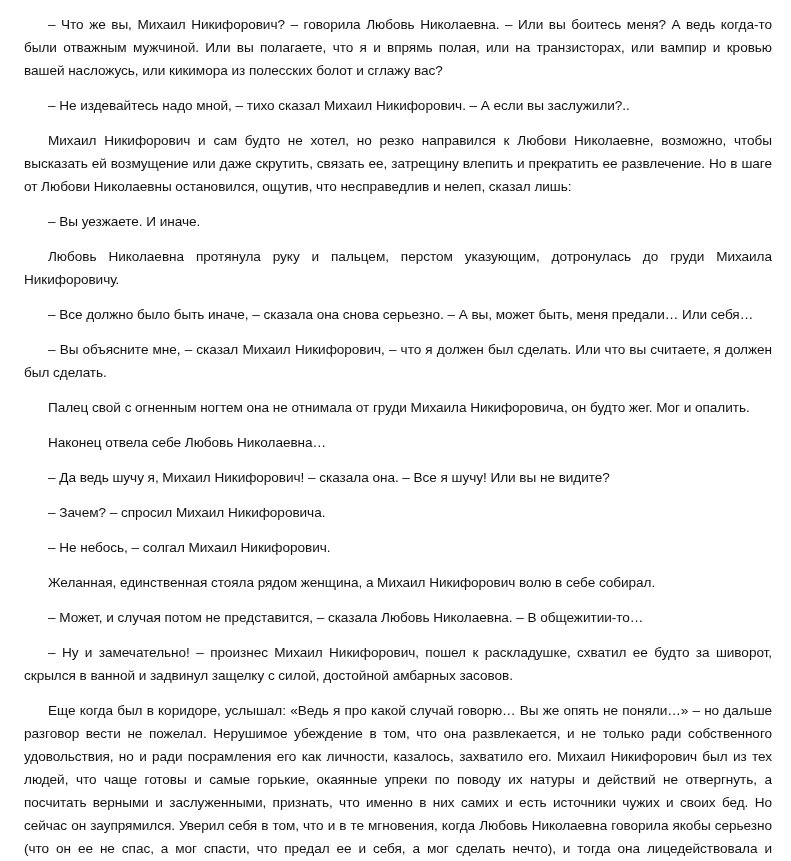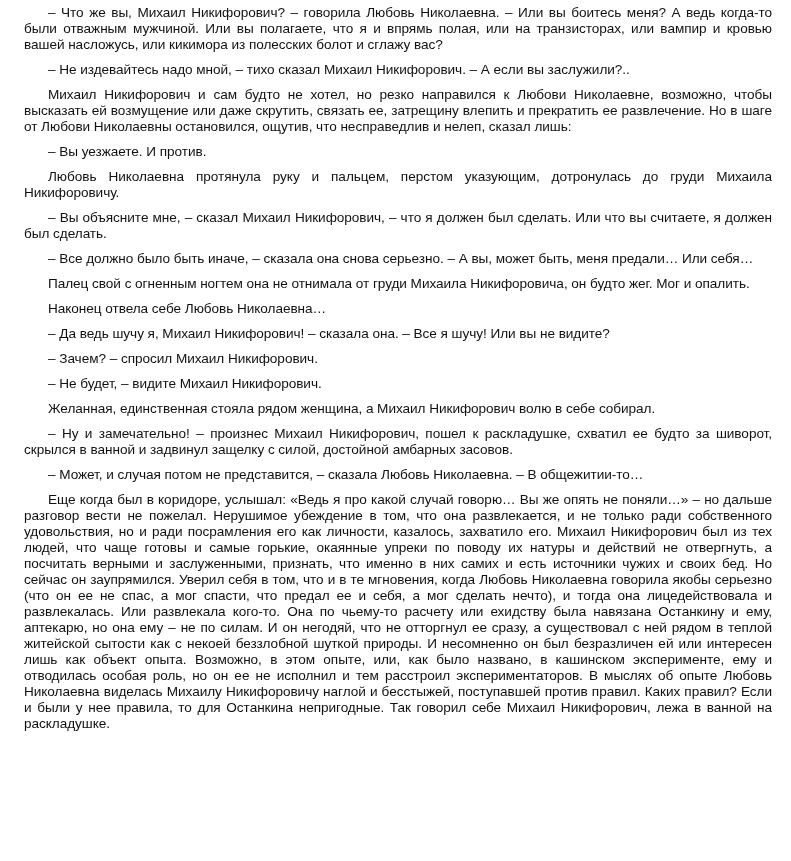--- a/index.html
+++ b/index.html
@@ -9,41 +9,41 @@
     overflow: hidden;
     font-family: "Liberation Sans", sans-serif;
     color: #111111;
   }
   .page {
     padding: 1px 19px 0 24px;
     box-sizing: border-box;
     width: 791px;
   }
   .para {
-    margin: 4px 0 9px 0;
+    margin: 12px 0 9px 0;
     font-size: 13.6px;
-    line-height: 16px;
+    line-height: 23px;
     text-align: justify;
     text-indent: 24px;
     letter-spacing: -0.05px;
   }
 </style>
 </head>
 <body>
 
 <div class="page">
   <p class="para">– Что же вы, Михаил Никифорович? – говорила Любовь Николаевна. – Или вы боитесь меня? А ведь когда-то были отважным мужчиной. Или вы полагаете, что я и впрямь полая, или на транзисторах, или вампир и кровью вашей насложусь, или кикимора из полесских болот и сглажу вас?</p>
   <p class="para">– Не издевайтесь надо мной, – тихо сказал Михаил Никифорович. – А если вы заслужили?..</p>
   <p class="para">Михаил Никифорович и сам будто не хотел, но резко направился к Любови Николаевне, возможно, чтобы высказать ей возмущение или даже скрутить, связать ее, затрещину влепить и прекратить ее развлечение. Но в шаге от Любови Николаевны остановился, ощутив, что несправедлив и нелеп, сказал лишь:</p>
-  <p class="para">– Вы уезжаете. И против.</p>
+  <p class="para">– Вы уезжаете. И иначе.</p>
   <p class="para">Любовь Николаевна протянула руку и пальцем, перстом указующим, дотронулась до груди Михаила Никифоровичу.</p>
+  <p class="para">– Все должно было быть иначе, – сказала она снова серьезно. – А вы, может быть, меня предали… Или себя…</p>
   <p class="para">– Вы объясните мне, – сказал Михаил Никифорович, – что я должен был сделать. Или что вы считаете, я должен был сделать.</p>
-  <p class="para">– Все должно было быть иначе, – сказала она снова серьезно. – А вы, может быть, меня предали… Или себя…</p>
   <p class="para">Палец свой с огненным ногтем она не отнимала от груди Михаила Никифоровича, он будто жег. Мог и опалить.</p>
   <p class="para">Наконец отвела себе Любовь Николаевна…</p>
   <p class="para">– Да ведь шучу я, Михаил Никифорович! – сказала она. – Все я шучу! Или вы не видите?</p>
-  <p class="para">– Зачем? – спросил Михаил Никифорович.</p>
-  <p class="para">– Не будет, – видите Михаил Никифорович.</p>
+  <p class="para">– Зачем? – спросил Михаил Никифоровича.</p>
+  <p class="para">– Не небось, – солгал Михаил Никифорович.</p>
   <p class="para">Желанная, единственная стояла рядом женщина, а Михаил Никифорович волю в себе собирал.</p>
+  <p class="para">– Может, и случая потом не представится, – сказала Любовь Николаевна. – В общежитии-то…</p>
   <p class="para">– Ну и замечательно! – произнес Михаил Никифорович, пошел к раскладушке, схватил ее будто за шиворот, скрылся в ванной и задвинул защелку с силой, достойной амбарных засовов.</p>
-  <p class="para">– Может, и случая потом не представится, – сказала Любовь Николаевна. – В общежитии-то…</p>
   <p class="para">Еще когда был в коридоре, услышал: «Ведь я про какой случай говорю… Вы же опять не поняли…» – но дальше разговор вести не пожелал. Нерушимое убеждение в том, что она развлекается, и не только ради собственного удовольствия, но и ради посрамления его как личности, казалось, захватило его. Михаил Никифорович был из тех людей, что чаще готовы и самые горькие, окаянные упреки по поводу их натуры и действий не отвергнуть, а посчитать верными и заслуженными, признать, что именно в них самих и есть источники чужих и своих бед. Но сейчас он заупрямился. Уверил себя в том, что и в те мгновения, когда Любовь Николаевна говорила якобы серьезно (что он ее не спас, а мог спасти, что предал ее и себя, а мог сделать нечто), и тогда она лицедействовала и развлекалась. Или развлекала кого-то. Она по чьему-то расчету или ехидству была навязана Останкину и ему, аптекарю, но она ему – не по силам. И он негодяй, что не отторгнул ее сразу, а существовал с ней рядом в теплой житейской сытости как с некоей беззлобной шуткой природы. И несомненно он был безразличен ей или интересен лишь как объект опыта. Возможно, в этом опыте, или, как было названо, в кашинском эксперименте, ему и отводилась особая роль, но он ее не исполнил и тем расстроил экспериментаторов. В мыслях об опыте Любовь Николаевна виделась Михаилу Никифоровичу наглой и бесстыжей, поступавшей против правил. Каких правил? Если и были у нее правила, то для Останкина непригодные. Так говорил себе Михаил Никифорович, лежа в ванной на раскладушке.</p>
 </div>
 
 </body></html>

